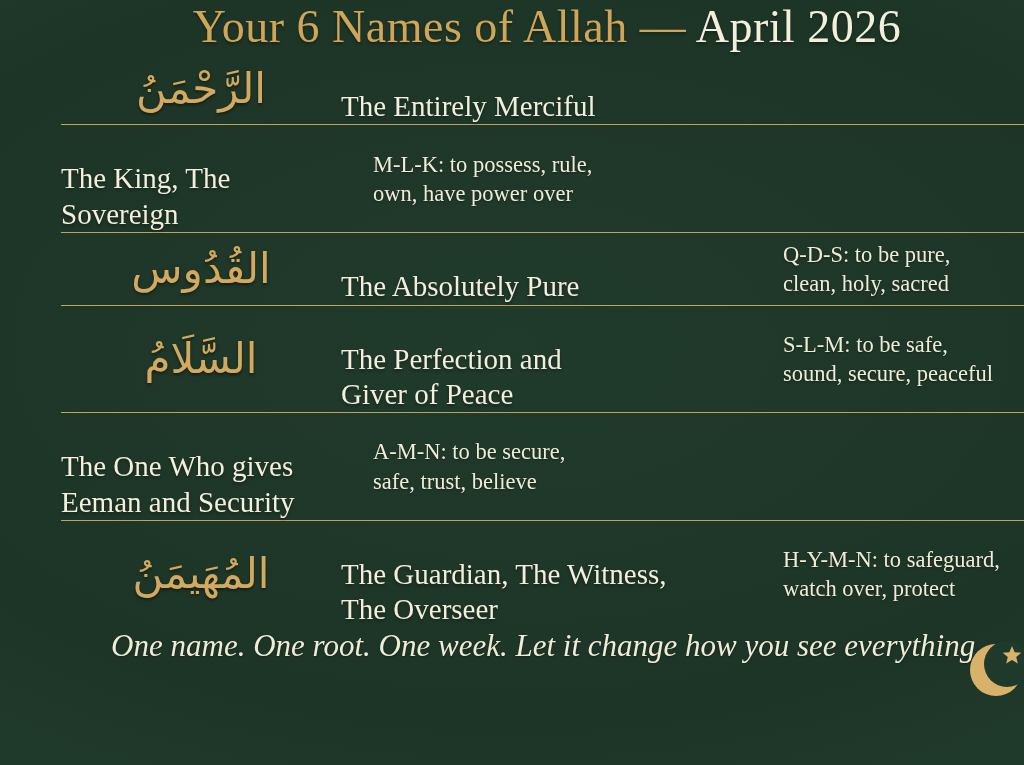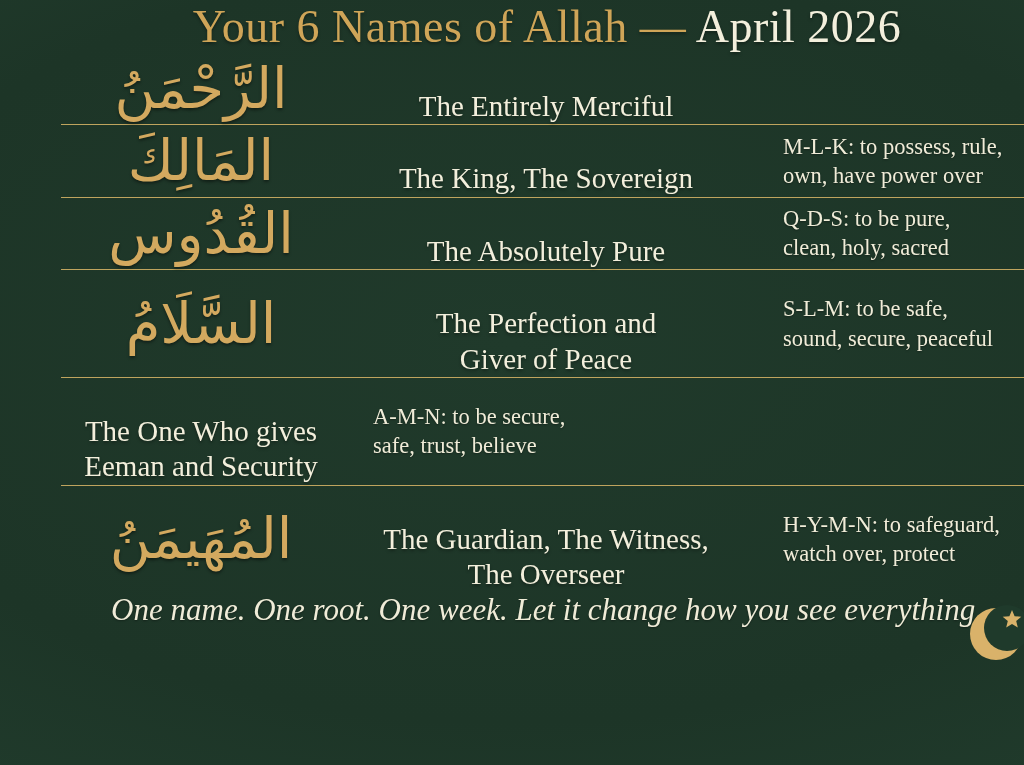--- a/index.html
+++ b/index.html
@@ -49,30 +49,30 @@
     display: grid;
     grid-template-columns: 280px 410px 1fr;
     align-items: center;
   }
   .row:not(:last-child) {
     border-bottom: 1px solid #bfa45e;
   }
   .cell-arabic {
     color: #d3a95f;
     font-family: "DejaVu Sans", sans-serif;
-    font-size: 56px;
+    font-size: 42px;
     text-align: center;
     direction: rtl;
     text-shadow: 0 2px 3px rgba(0,0,0,0.4);
     line-height: 1.1;
   }
   .cell-english {
     color: #f3efdc;
     font-size: 29px;
-    text-align: center;
+    text-align: left;
     line-height: 1.22;
     white-space: pre-line;
     text-shadow: 0 2px 3px rgba(0,0,0,0.35);
     margin-top: 36px;
   }
   .cell-root {
     color: #f0ecd8;
     font-size: 22.5px;
     line-height: 1.3;
     padding-left: 32px;
@@ -113,21 +113,20 @@
   </div>
 
   <div class="rows">
 
     <div class="row">
       <div class="cell-arabic">الرَّحْمَنُ</div>
       <div class="cell-english">The Entirely Merciful</div>
     </div>
 
     <div class="row">
-      <div class="cell-arabic">المَالِكَ</div>
       <div class="cell-english">The King, The Sovereign</div>
       <div class="cell-root">M-L-K: to possess, rule,
 own, have power over</div>
     </div>
 
     <div class="row">
       <div class="cell-arabic">القُدُوس</div>
       <div class="cell-english">The Absolutely Pure</div>
       <div class="cell-root">Q-D-S: to be pure,
 clean, holy, sacred</div>

